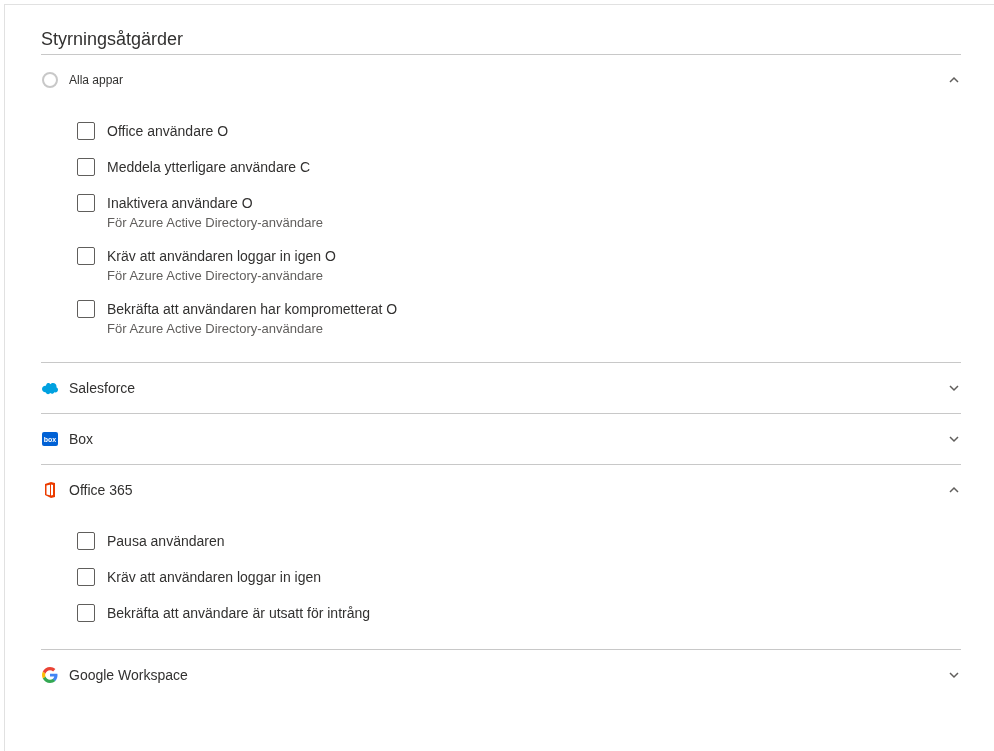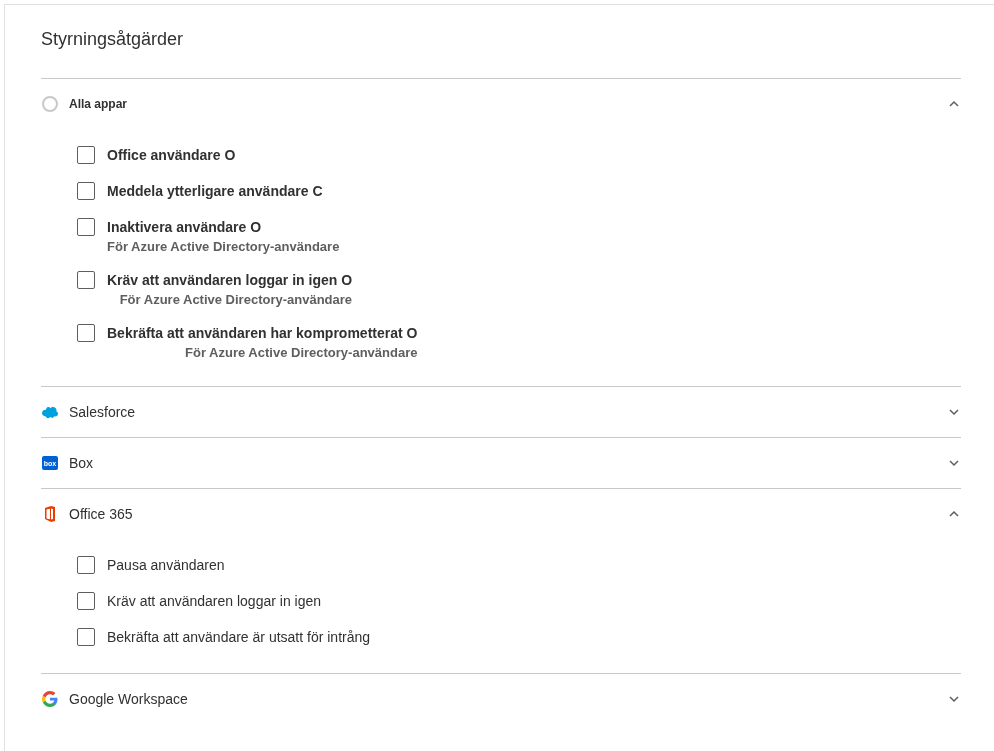--- a/index.html
+++ b/index.html
@@ -16,21 +16,21 @@
     .container {
       border: 1px solid #e1e1e1;
       padding: 24px 36px;
       width: 994px;
       height: 751px;
     }
     .title {
       font-size: 18px;
       font-weight: 400;
       color: #323130;
-      margin-bottom: 28px;
+      margin-bottom: 4px;
     }
     .section {
       border-bottom: 1px solid #c8c8c8;
     }
     .section-header {
       display: flex;
       align-items: center;
       padding: 16px 0;
       cursor: pointer;
     }
@@ -90,25 +90,23 @@
     }
     .option-label {
       font-size: 14px;
       color: #323130;
       line-height: 20px;
     }
     .option-sub {
       font-size: 13px;
       color: #605e5c;
       margin-top: 2px;
-      text-align: right;
     }
     .first-section-top {
       border-top: 1px solid #c8c8c8;
-      font-weight: bold;
     }
     
     .circle-icon {
       width: 16px;
       height: 16px;
       border: 2px solid #c8c8c8;
       border-radius: 50%;
     }
     .box-icon {
       width: 16px;

